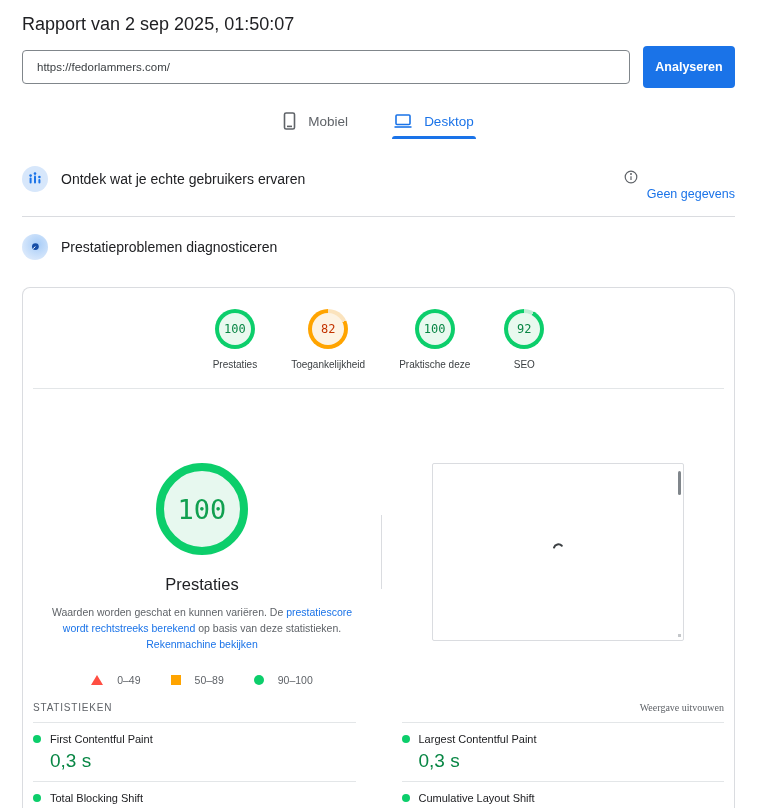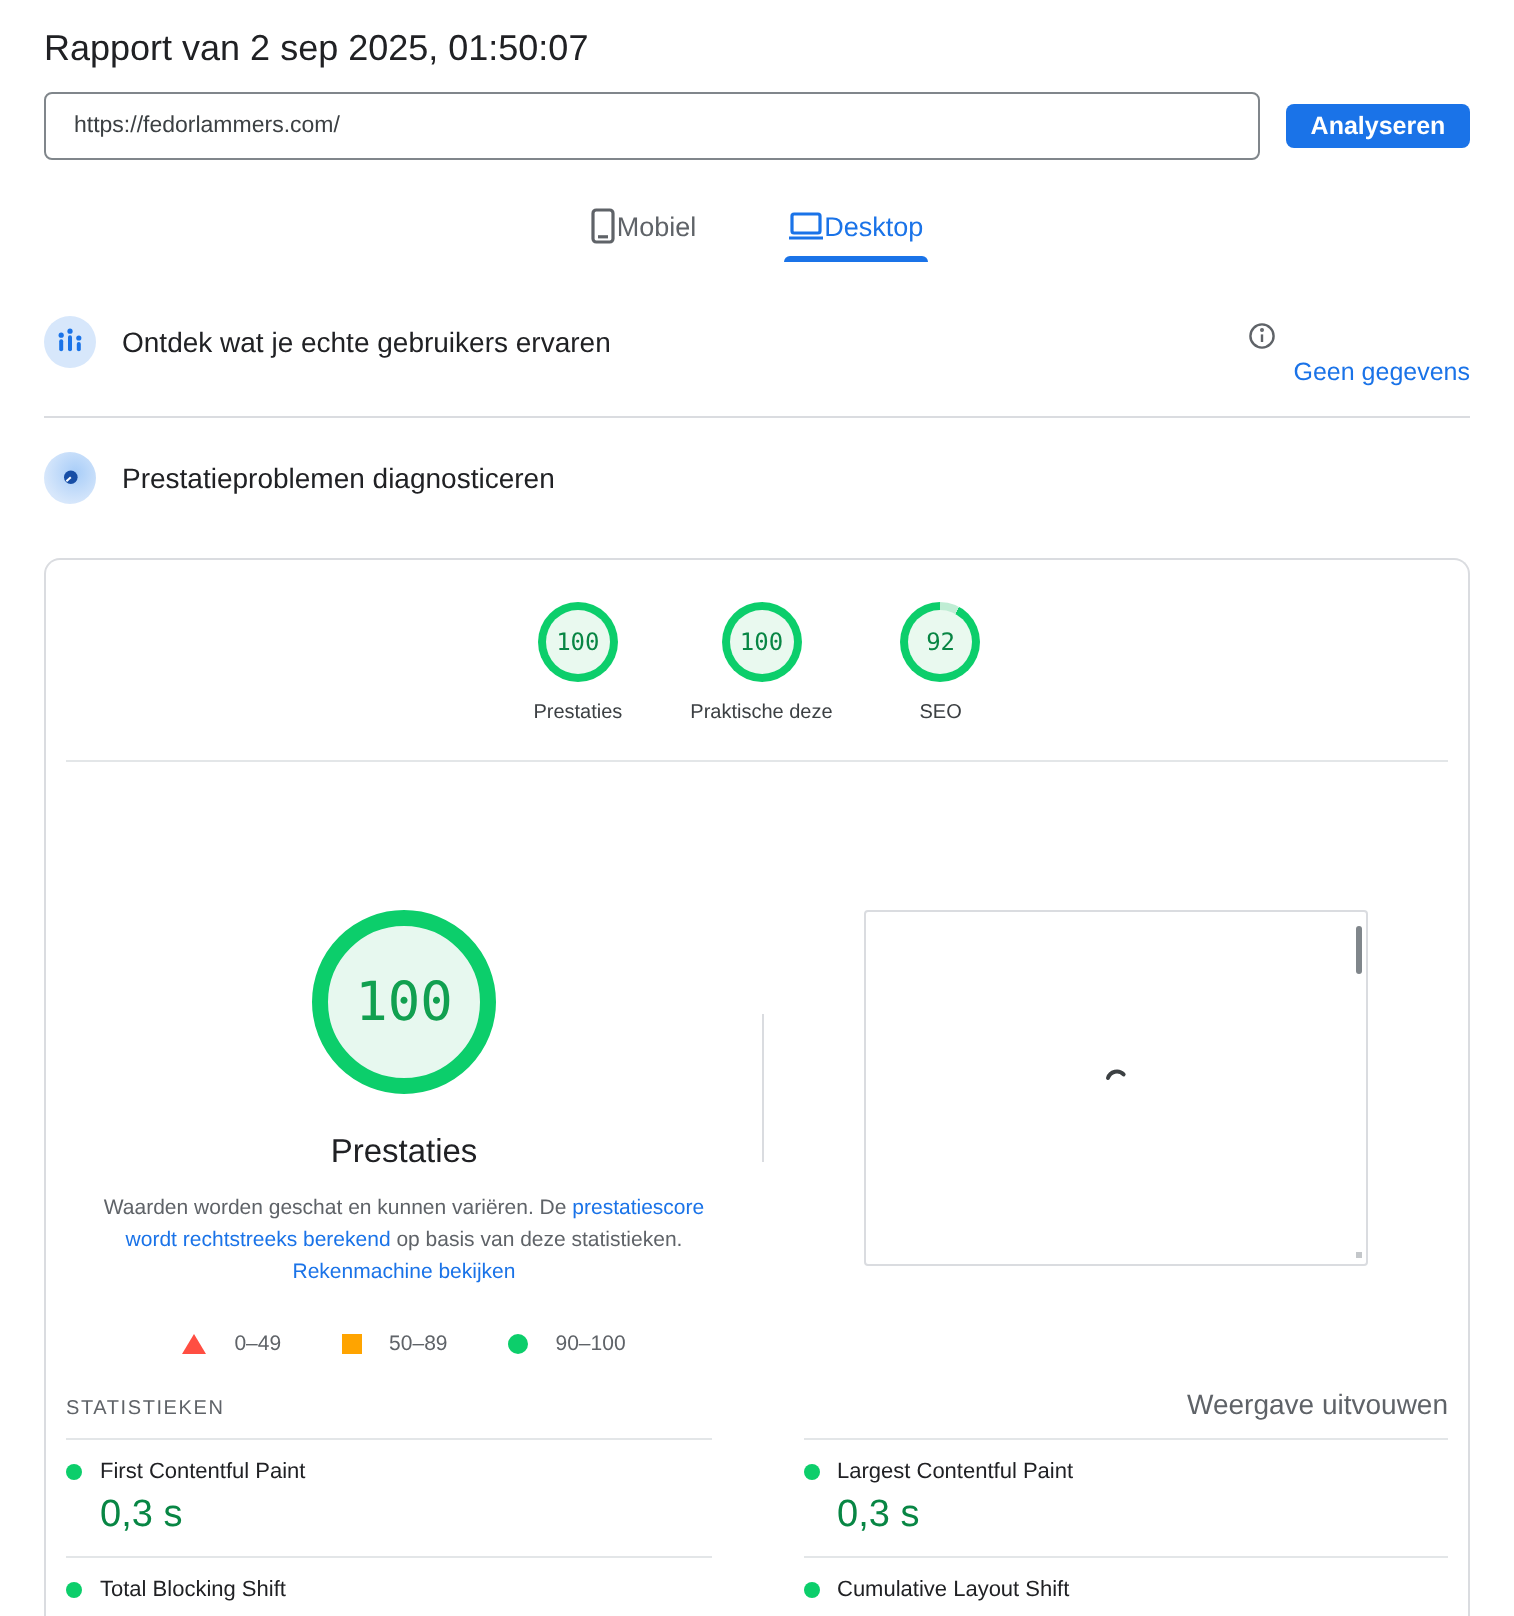--- a/index.html
+++ b/index.html
@@ -7,26 +7,26 @@
     font-family:"Liberation Sans", sans-serif; color:#202124; }
   .page { padding:0 22px; }
 
   
   .report-title { font-size:18px; font-weight:400; color:#202124; padding:14px 0 0; }
 
   
   .analyze-bar { display:flex; gap:13px; margin-top:11px; align-items:center; }
   .url-input { flex:1; height:34px; border:1px solid #80868b; border-radius:4px;
     padding:0 14px; font-size:11.5px; color:#3c4043; font-family:"Liberation Sans",sans-serif; outline:none; }
-  .analyze-btn { width:92px; height:22px; background:#1a73e8; color:#fff; border:none;
+  .analyze-btn { width:92px; height:42px; background:#1a73e8; color:#fff; border:none;
     border-radius:4px; font-size:12.5px; font-weight:700; cursor:pointer; font-family:"Liberation Sans",sans-serif; }
 
   
   .tabs { display:flex; justify-content:center; gap:46px; margin-top:24px; }
-  .tab { display:flex; align-items:center; gap:0; font-size:13.5px; color:#5f6368;
+  .tab { display:flex; align-items:center; gap:12px; font-size:13.5px; color:#5f6368;
     padding-bottom:9px; position:relative; cursor:pointer; }
   .tab.active { color:#1a73e8; font-weight:500;align-items:center; }
   .tab.active::after { content:""; position:absolute; left:-2px; right:-2px; bottom:0;
     height:3px; background:#1a73e8; border-radius:3px 3px 0 0; }
   .tab svg { display:block; }
 
   
   .section-row { display:flex; align-items:center; margin-top:17px; padding-bottom:15px; }
   .section-row.bordered { border-bottom:1px solid #dadce0; }
   .section-icon { width:26px; height:26px; border-radius:50%; flex:0 0 26px;
@@ -78,21 +78,21 @@
     background:#fff; position:relative; }
   .shot-scrollbar { position:absolute; right:2px; top:7px; width:3px; height:24px;
     background:#80868b; border-radius:2px; }
   .shot-corner { position:absolute; right:2px; bottom:3px; width:3px; height:3px; background:#c4c7ca; }
   .spinner { position:absolute; left:50%; top:50%; transform:translate(-50%,-58%); }
 
   
   .stats-header { display:flex; justify-content:space-between; align-items:flex-end;
     margin-top:16px; padding:0 10px; }
   .stats-heading { font-size:10px; letter-spacing:0.8px; color:#5f6368; }
-  .stats-expand { font-size:14px; color:#5f6368; cursor:pointer; }
+  .stats-expand { font-size:10px; color:#5f6368; cursor:pointer;font-family:Liberation Serif, serif; }
   .metrics-grid { display:grid; grid-template-columns:1fr 1fr; column-gap:46px;
     padding:0 10px; margin-top:9px; }
   .metric-cell { border-top:1px solid #e3e6e8; padding:10px 0 9px; }
   .metric-head { display:flex; align-items:center; gap:9px; }
   .metric-dot { width:8px; height:8px; border-radius:50%; background:#0cce6b; flex:0 0 8px; }
   .metric-label { font-size:11px; color:#202124; }
   .metric-value { margin-left:17px; margin-top:5px; font-size:19px; color:#088644; }
 </style>
 </head>
 <body>
@@ -168,20 +168,28 @@
     <div class="cat-row">
       <div class="cat-item">
         <div class="mini-gauge pass" style="background: conic-gradient(rgb(191, 237, 212) 0%, rgb(191, 237, 212) 0%, rgb(12, 206, 107) 0%, rgb(12, 206, 107) 100%);">
           <div class="mini-inner">
               <span class="mini-score">100</span>
             </div>
         </div>
         <span class="mini-label">Prestaties</span>
       </div>
       <div class="cat-item">
+        <div class="mini-gauge average" style="background: conic-gradient(rgb(251, 227, 189) 0%, rgb(251, 227, 189) 18%, rgb(255, 164, 0) 18%, rgb(255, 164, 0) 100%);">
+          <div class="mini-inner">
+              <span class="mini-score">82</span>
+            </div>
+        </div>
+        <span class="mini-label">Toegankelijkheid</span>
+      </div>
+      <div class="cat-item">
         <div class="mini-gauge pass" style="background: conic-gradient(rgb(191, 237, 212) 0%, rgb(191, 237, 212) 0%, rgb(12, 206, 107) 0%, rgb(12, 206, 107) 100%);">
           <div class="mini-inner">
               <span class="mini-score">100</span>
             </div>
         </div>
         <span class="mini-label">Praktische deze</span>
       </div>
       <div class="cat-item">
         <div class="mini-gauge pass" style="background: conic-gradient(rgb(191, 237, 212) 0%, rgb(191, 237, 212) 8%, rgb(12, 206, 107) 8%, rgb(12, 206, 107) 100%);">
           <div class="mini-inner">

